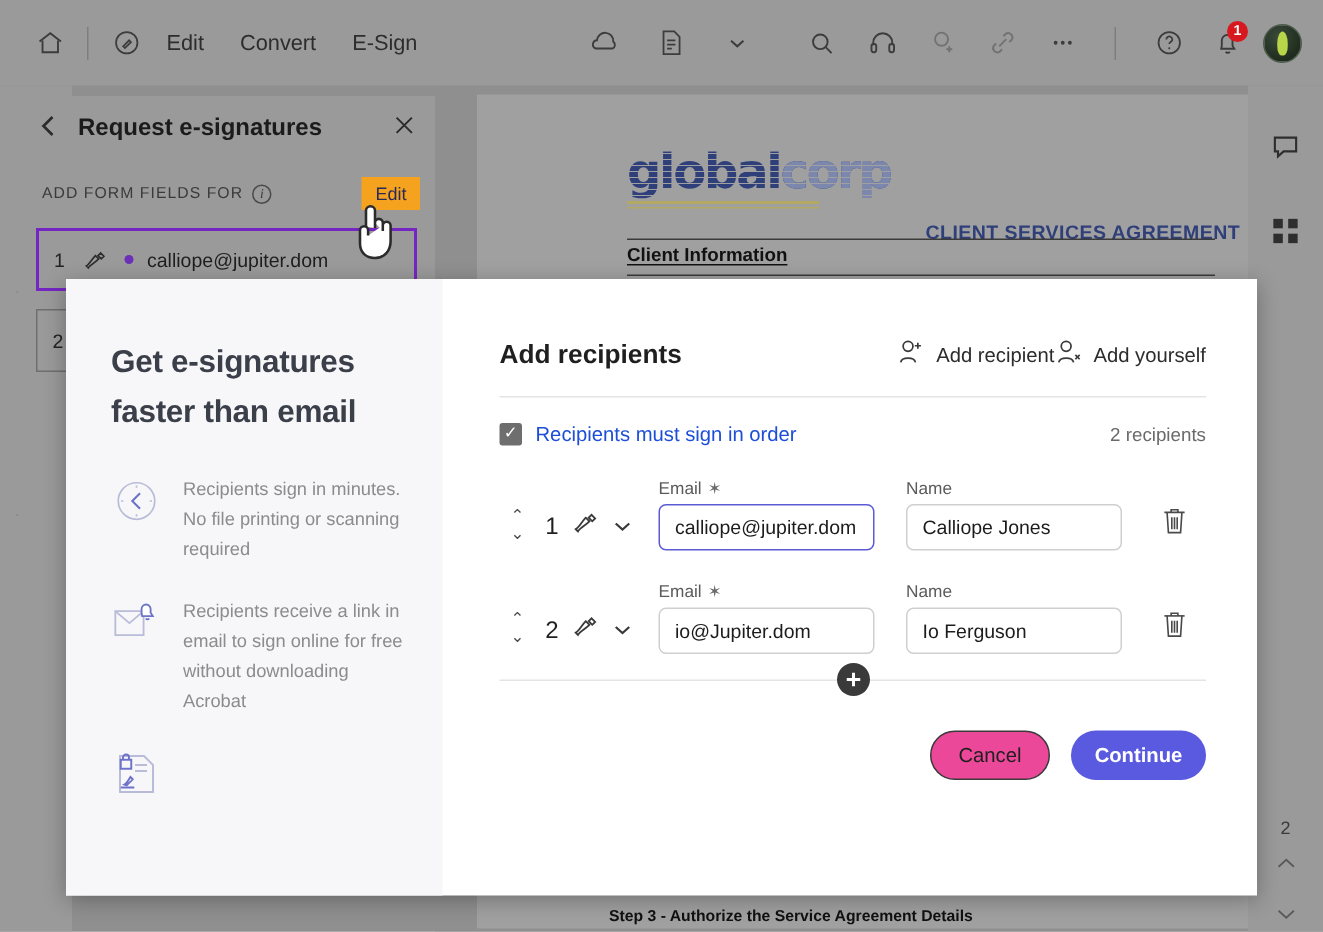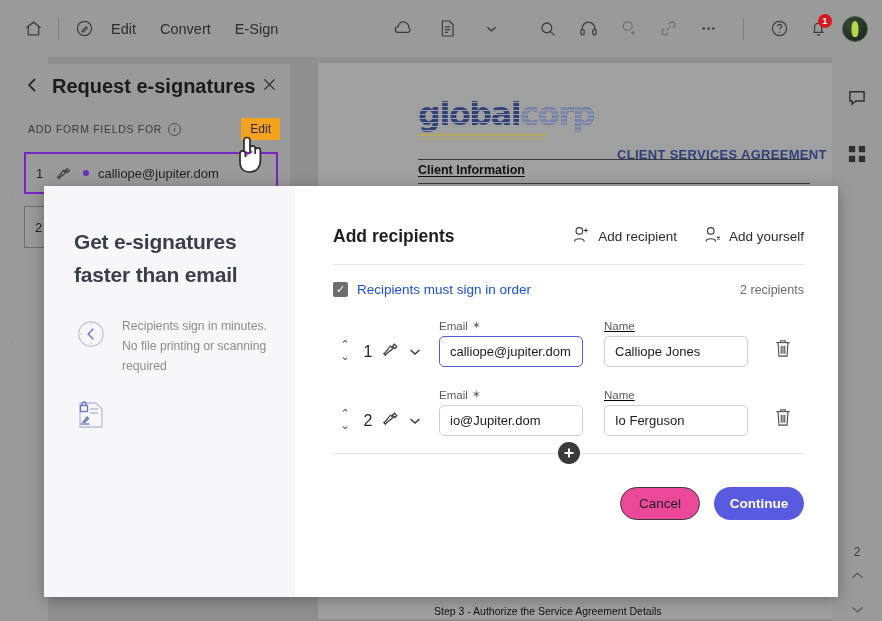--- a/index.html
+++ b/index.html
@@ -67,21 +67,21 @@
   .rail-div { width: 26px; height: 1px; background: #848484; margin-top: 16px; }
   .rail-link { font-size: 13px; color: #5b3fd4; margin-top: 16px; }
 
   
   .panel {
     position: absolute; left: 12px; top: 64px; width: 278px; height: 520px;
     background: #9a9a9a;
   }
   .panel-hd { display: flex; align-items: center; height: 44px; padding: 0 14px; }
   .panel-back { width: 22px; color: #2b2b2b; font-size: 19px; line-height: 1; }
-  .panel-title { font-size: 20px; font-weight: bold; color: #1b1b1b; margin-left: 4px; }
+  .panel-title { font-size: 16px; font-weight: bold; color: #1b1b1b; margin-left: 4px; }
   .panel-close { margin-left: auto; font-size: 16px; color: #2b2b2b; }
   .panel-sub { display: flex; align-items: center; padding: 10px 10px 0 16px; }
   .panel-sub-lbl { font-size: 10.5px; letter-spacing: .7px; color: #3a3a3a; }
   .info-dot {
     width: 13px; height: 13px; border-radius: 50%; border: 1px solid #4a4a4a;
     font-size: 9px; color: #3a3a3a; display: inline-flex;
     align-items: center; justify-content: center; margin-left: 6px;
     font-family: "Liberation Serif", serif; font-style: italic;
   }
   .edit-hl {
@@ -133,22 +133,22 @@
     position: absolute; left: 100px; top: 100px;
     font-size: 12.5px; font-weight: bold; color: #111;
     text-decoration: underline; text-underline-offset: 2px;
   }
   .doc-cell {
     position: absolute; left: 102px; top: 124px; width: 100px; height: 18px;
     border: 1px solid #4a4a4a; font-size: 8.5px; color: #111;
     padding: 2px 3px; font-weight: bold;
   }
   .doc-step {
-    position: absolute; left: 116px; top: 542px;
-    font-size: 10.5px; font-weight: normal; color: #111;
+    position: absolute; left: 88px; top: 542px;
+    font-size: 10.5px; font-weight: bold; color: #111;
   }
   .doc-vscroll {
     position: absolute; right: 8px; top: 4px; width: 9px; height: 556px;
   }
   .doc-vscroll .up { font-size: 9px; color: #5d5d5d; text-align: center; line-height: 10px; }
   .doc-vthumb { width: 9px; height: 90px; background: #6e6e6e; margin-top: 2px; }
 
   
   .rrail {
     position: absolute; right: 0; top: 57px; width: 50px; height: 564px;
@@ -176,21 +176,21 @@
   }
   .promo-list { margin-top: 26px; }
   .promo-item { display: flex; gap: 14px; margin-bottom: 22px; }
   .promo-ico { width: 34px; flex-shrink: 0; color: #7a7fd0;
                display: flex; justify-content: center; padding-top: 2px; }
   .promo-txt { font-size: 12.2px; line-height: 1.62; color: #8b8b90; }
 
   .mbody { flex: 1; padding: 40px 34px 0 38px; position: relative; }
   .mhead { display: flex; align-items: center; }
   .mtitle { font-size: 17.5px; font-weight: bold; color: #1f1f1f; }
-  .mactions { display: flex; align-items: center; margin-left: auto; gap: 26px; }
+  .mactions { display: flex; align-items: center; margin-left: auto; }
   .maction { display: flex; align-items: center; gap: 8px; font-size: 13.5px; color: #2c2c2c; }
   .maction svg { color: #3a3a3a; }
   .hr { height: 1px; background: #e4e4e4; margin: 17px 0 0 0; }
 
   .order-row { display: flex; align-items: center; margin-top: 17px; }
   .cbx {
     width: 15px; height: 15px; background: #6e6e6e; border-radius: 2px;
     display: flex; align-items: center; justify-content: center;
     color: #fff; font-size: 11px; line-height: 1;
   }
@@ -208,21 +208,21 @@
   .fgroup { margin-left: 18px; }
   .flabel { font-size: 11.5px; color: #5b5b5b; margin-bottom: 4px; display: flex;
             align-items: center; gap: 4px; }
   .req { color: #6b6b6b; font-size: 11px; }
   .finput {
     width: 144px; height: 31px; border: 1px solid #cfcfcf; border-radius: 5px;
     font-size: 13px; color: #1c1c1c; padding: 0 10px;
     font-family: "Liberation Sans", sans-serif; background: #fff;
   }
   .finput.focused { border: 1.5px solid #5b5bd6; }
-  .fgroup.name { margin-left: 21px; text-decoration: underline; }
+  .fgroup.name { margin-left: 21px; }
   .trash { margin-left: 26px; padding-bottom: 5px; color: #4a4a4a; }
 
   .addmore { position: relative; margin-top: -4px; }
   .addmore .line { height: 1px; background: #e4e4e4; }
   .plusbtn {
     position: absolute; left: 50%; top: -11px; transform: translateX(-50%);
     width: 22px; height: 22px; border-radius: 50%; background: #3a3a3a;
     color: #fff; display: flex; align-items: center; justify-content: center;
     font-size: 15px; line-height: 1;
   }
@@ -467,20 +467,31 @@
       <div class="promo-list">
         <div class="promo-item">
           <div class="promo-ico">
             <svg width="30" height="30" viewBox="0 0 32 32" fill="none" stroke="#b9bcd8" stroke-width="1.2">
               <circle cx="16" cy="16" r="13"></circle>
               <path d="M16 5v1.6M16 25.4V27M5 16h1.6M25.4 16H27"></path>
               <path d="M18.5 10.5L13 16l5.5 5.5" stroke="#6d73c9" stroke-width="1.5"></path>
             </svg>
           </div>
           <div class="promo-txt">Recipients sign in minutes. No file printing or scanning required</div>
+        </div>
+        <div class="promo-item">
+          <div class="promo-ico">
+            <svg width="32" height="28" viewBox="0 0 34 28" fill="none" stroke="#b9bcd8" stroke-width="1.3">
+              <path d="M2 7h20v17h-20z"></path>
+                <path d="M2 7l10 8.5L22 7"></path>
+              <path d="M21 10.5h7.5L27 8.2V5.5a3.2 3.2 0 00-6.4 0v2.7z" stroke="#6d73c9" fill="#fff"></path>
+              <path d="M23.6 12.2a1.5 1.5 0 002.4 0" stroke="#6d73c9"></path>
+            </svg>
+          </div>
+          <div class="promo-txt">Recipients receive a link in email to sign online for free without downloading Acrobat</div>
         </div>
         <div class="promo-item">
           <div class="promo-ico">
             <svg width="30" height="30" viewBox="0 0 30 30" fill="none" stroke="#b9bcd8" stroke-width="1.3">
               <path d="M4 3h16l6 6v18h-22z"></path>
               <path d="M14 9h8M14 13h8"></path>
               <rect x="4.5" y="5.5" width="7" height="6" stroke="#6d73c9"></rect>
               <path d="M6 5.5V4a2 2 0 014 0v1.5" stroke="#6d73c9"></path>
               <path d="M7 22c2-1 3-4 4-5l1.5 1.5c-1.5 2-3.5 3-4 4z" stroke="#6d73c9"></path>
               <path d="M4.5 24h9" stroke="#6d73c9"></path>

